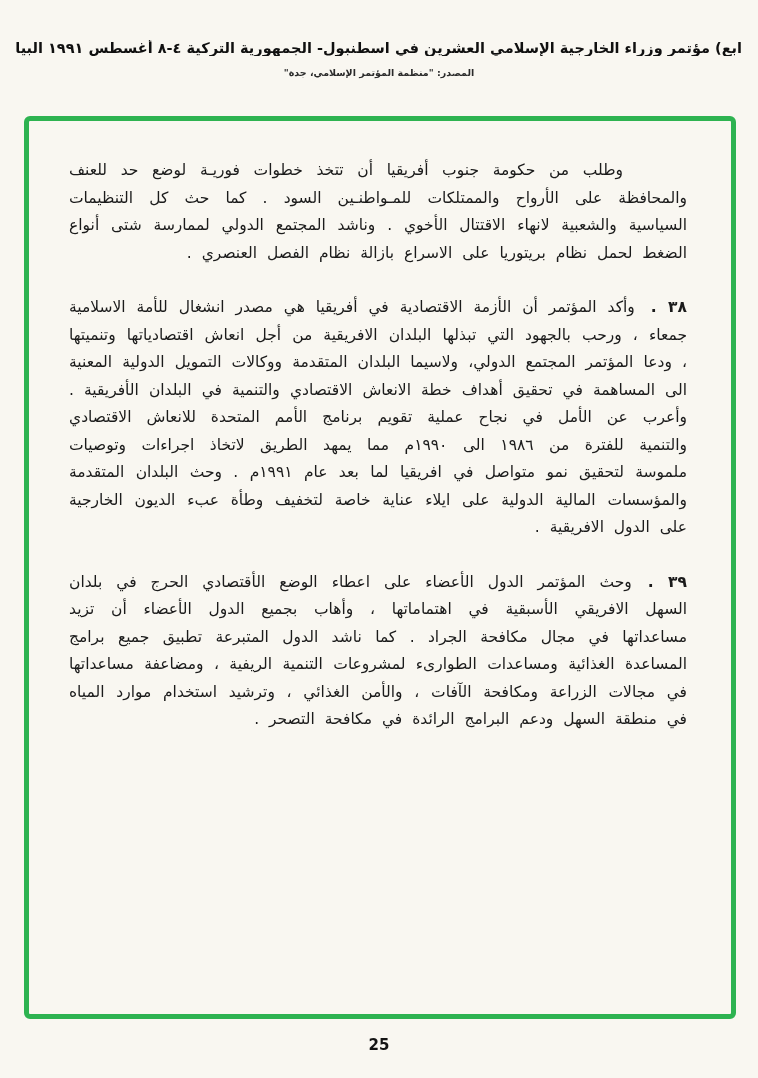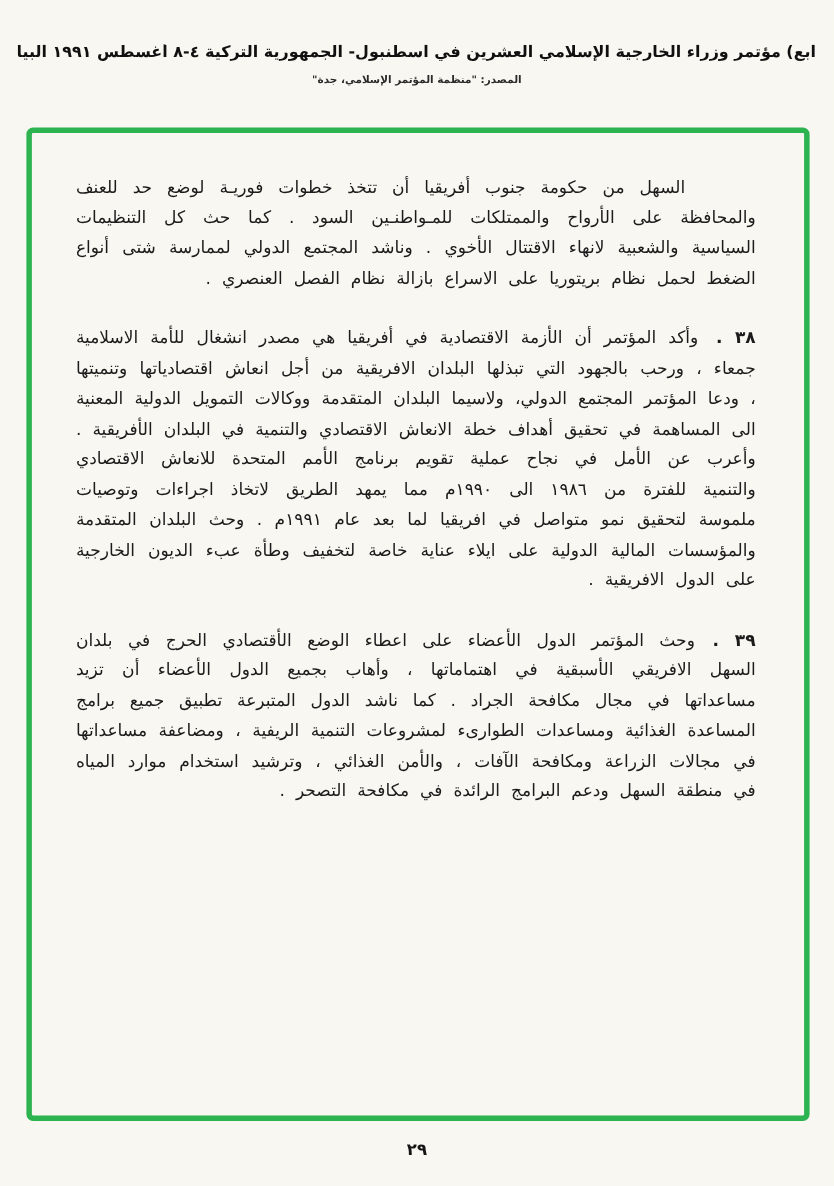--- a/index.html
+++ b/index.html
@@ -81,23 +81,23 @@
 
 <div class="sheet">
 
   <div class="doc-header">
     <div class="header-title">ابع) مؤتمر وزراء الخارجية الإسلامي العشرين في اسطنبول- الجمهورية التركية ٤-٨ أغسطس ١٩٩١ البيان الختامي</div>
     <div class="header-source">المصدر: "منظمة المؤتمر الإسلامي، جدة"</div>
   </div>
 
   <div class="green-box" style="border-color: rgb(46, 179, 81);">
 
-    <p class="para indent"><span class="ptext">السهل من حكومة جنوب أفريقيا أن تتخذ خطوات فوريـة لوضع حد للعنف والمحافظة على الأرواح والممتلكات للمـواطنـين السود . كما حث كل التنظيمات السياسية والشعبية لانهاء الاقتتال الأخوي . وناشد المجتمع الدولي لممارسة شتى أنواع الضغط لحمل نظام بريتوريا على الاسراع بازالة نظام الفصل العنصري .</span></p>
+    <p class="para indent"><span class="ptext">وطلب من حكومة جنوب أفريقيا أن تتخذ خطوات فوريـة لوضع حد للعنف والمحافظة على الأرواح والممتلكات للمـواطنـين السود . كما حث كل التنظيمات السياسية والشعبية لانهاء الاقتتال الأخوي . وناشد المجتمع الدولي لممارسة شتى أنواع الضغط لحمل نظام بريتوريا على الاسراع بازالة نظام الفصل العنصري .</span></p>
 
     <p class="para"><span class="pnum">٣٨ .</span><span class="ptext">وأكد المؤتمر أن الأزمة الاقتصادية في أفريقيا هي مصدر انشغال للأمة الاسلامية جمعاء ، ورحب بالجهود التي تبذلها البلدان الافريقية من أجل انعاش اقتصادياتها وتنميتها ، ودعا المؤتمر المجتمع الدولي، ولاسيما البلدان المتقدمة ووكالات التمويل الدولية المعنية الى المساهمة في تحقيق أهداف خطة الانعاش الاقتصادي والتنمية في البلدان الأفريقية . وأعرب عن الأمل في نجاح عملية تقويم برنامج الأمم المتحدة للانعاش الاقتصادي والتنمية للفترة من ١٩٨٦ الى ١٩٩٠م مما يمهد الطريق لاتخاذ اجراءات وتوصيات ملموسة لتحقيق نمو متواصل في افريقيا لما بعد عام ١٩٩١م . وحث البلدان المتقدمة والمؤسسات المالية الدولية على ايلاء عناية خاصة لتخفيف وطأة عبء الديون الخارجية على الدول الافريقية .</span></p>
 
     <p class="para"><span class="pnum">٣٩ .</span><span class="ptext">وحث المؤتمر الدول الأعضاء على اعطاء الوضع الأقتصادي الحرج في بلدان السهل الافريقي الأسبقية في اهتماماتها ، وأهاب بجميع الدول الأعضاء أن تزيد مساعداتها في مجال مكافحة الجراد . كما ناشد الدول المتبرعة تطبيق جميع برامج المساعدة الغذائية ومساعدات الطوارىء لمشروعات التنمية الريفية ، ومضاعفة مساعداتها في مجالات الزراعة ومكافحة الآفات ، والأمن الغذائي ، وترشيد استخدام موارد المياه في منطقة السهل ودعم البرامج الرائدة في مكافحة التصحر .</span></p>
 
   </div>
 
-  <div class="page-number">٢٩</div>
+  <div class="page-number">25</div>
 
 </div>
 
 </body></html>

